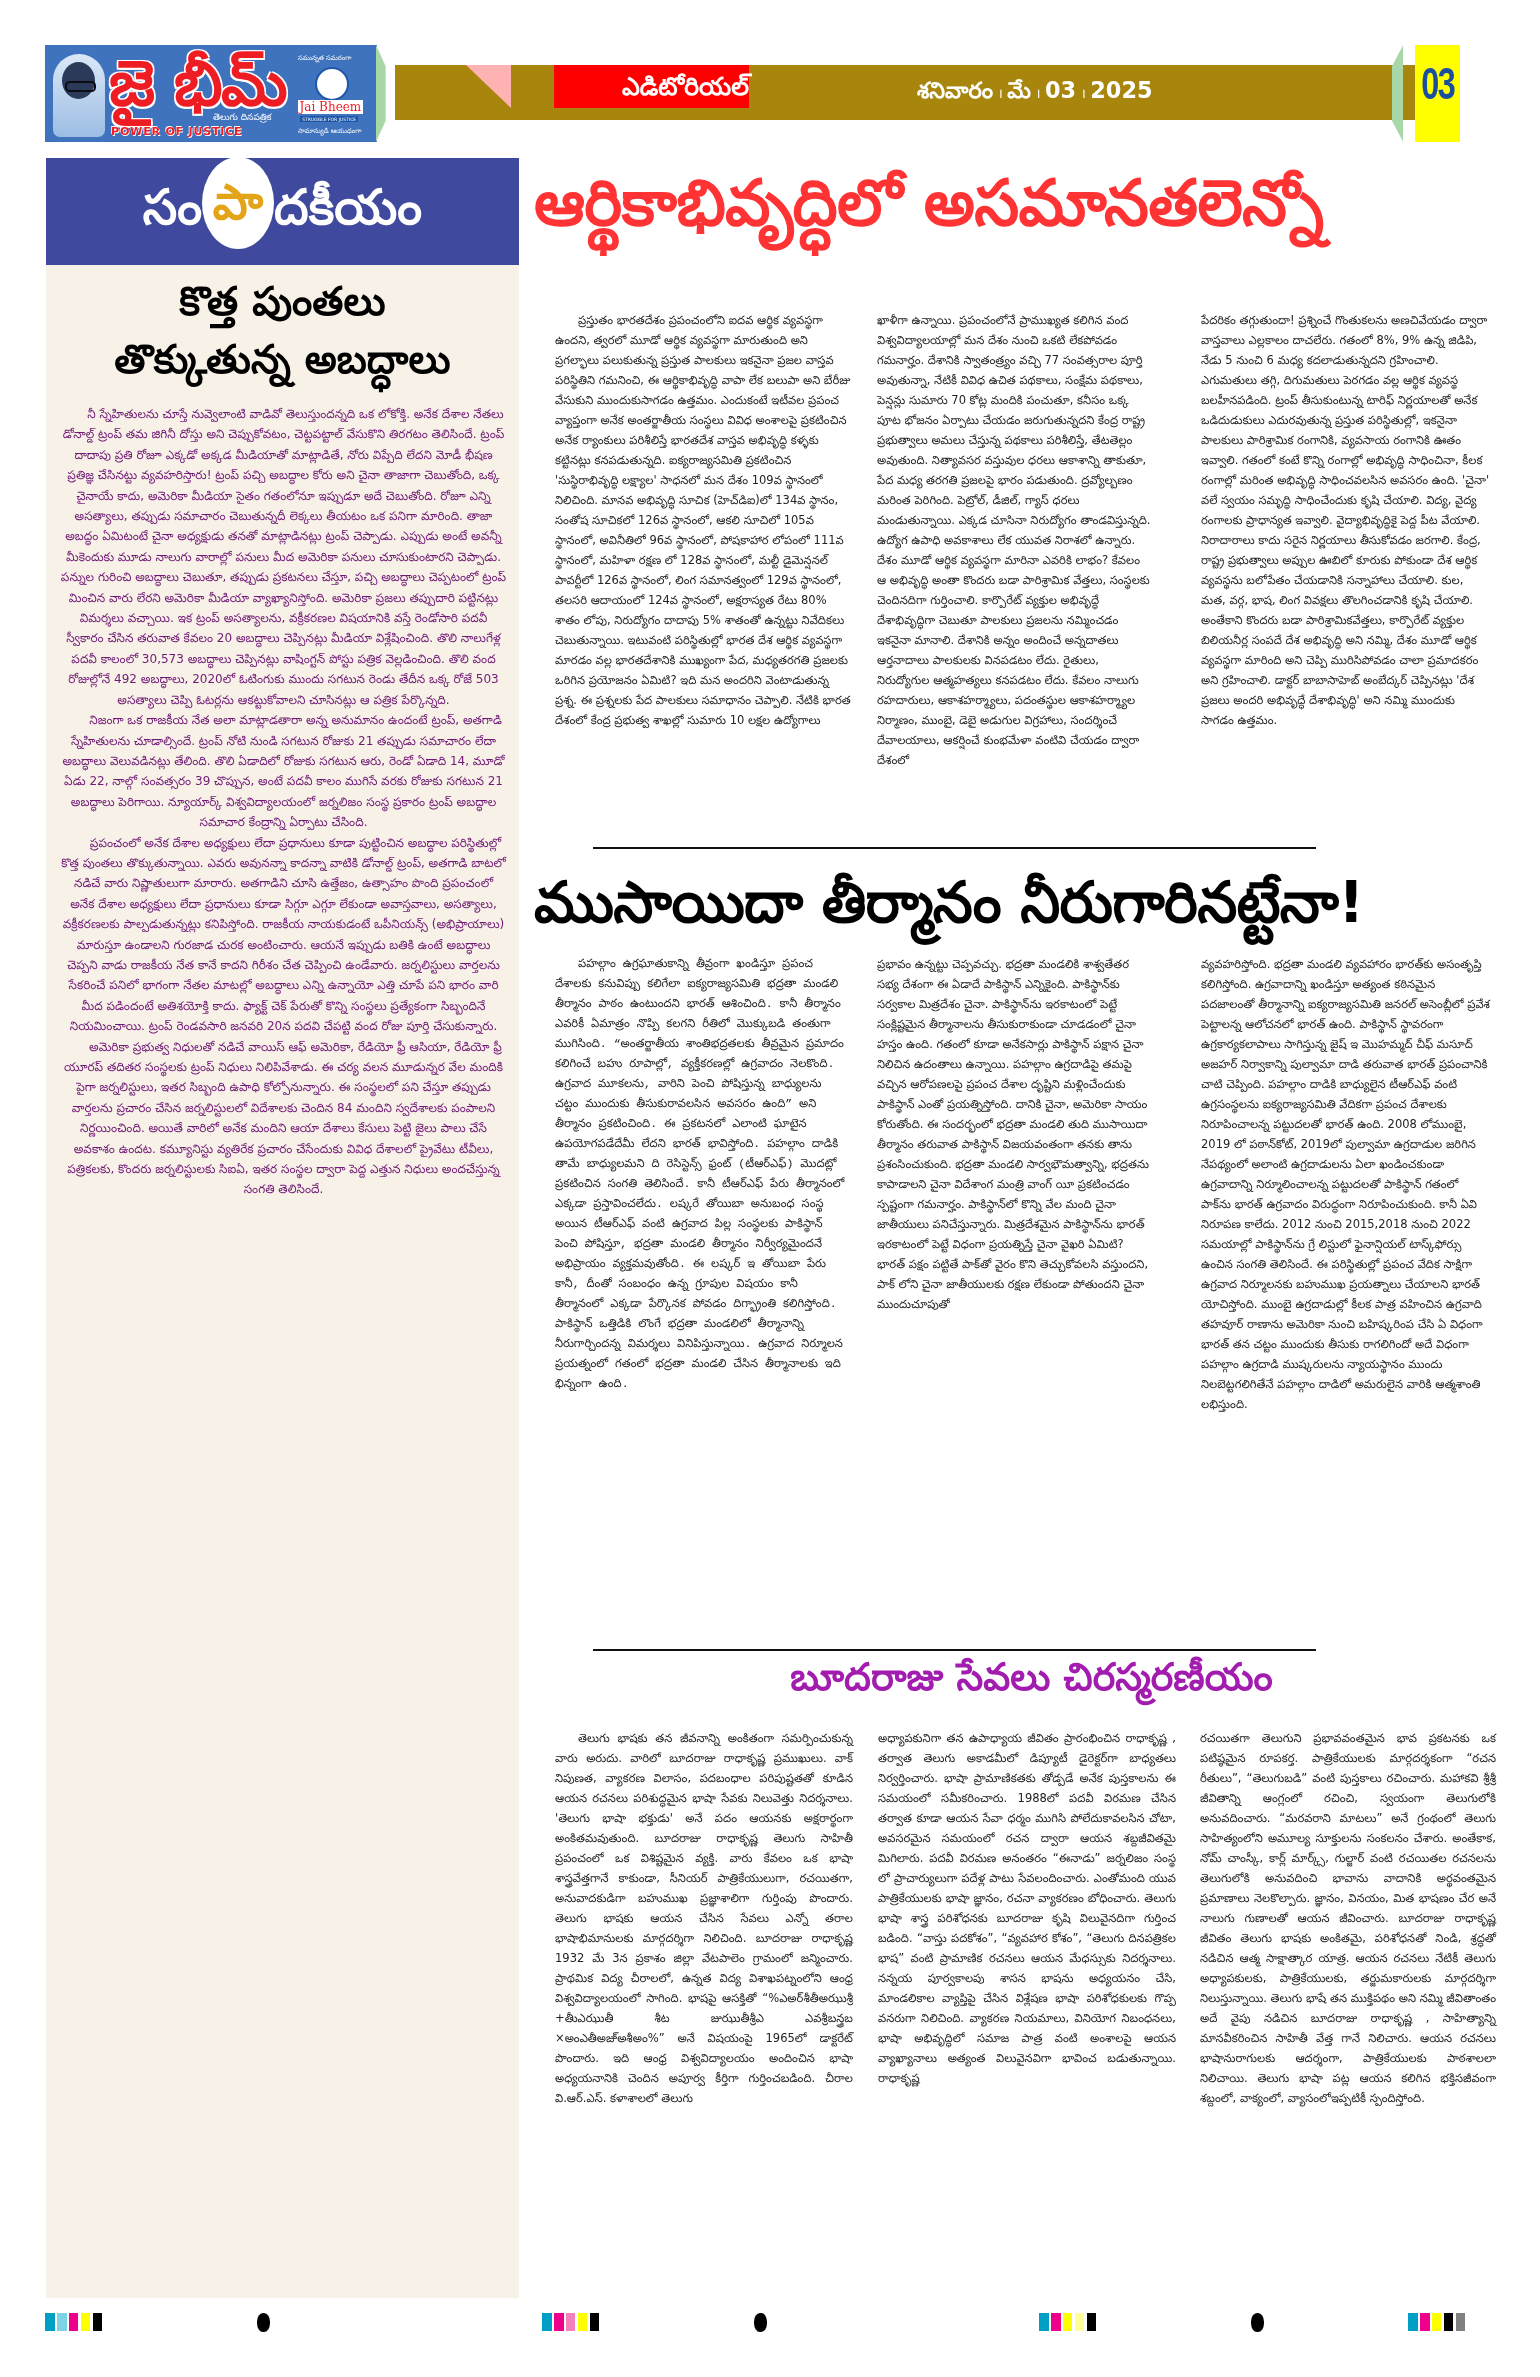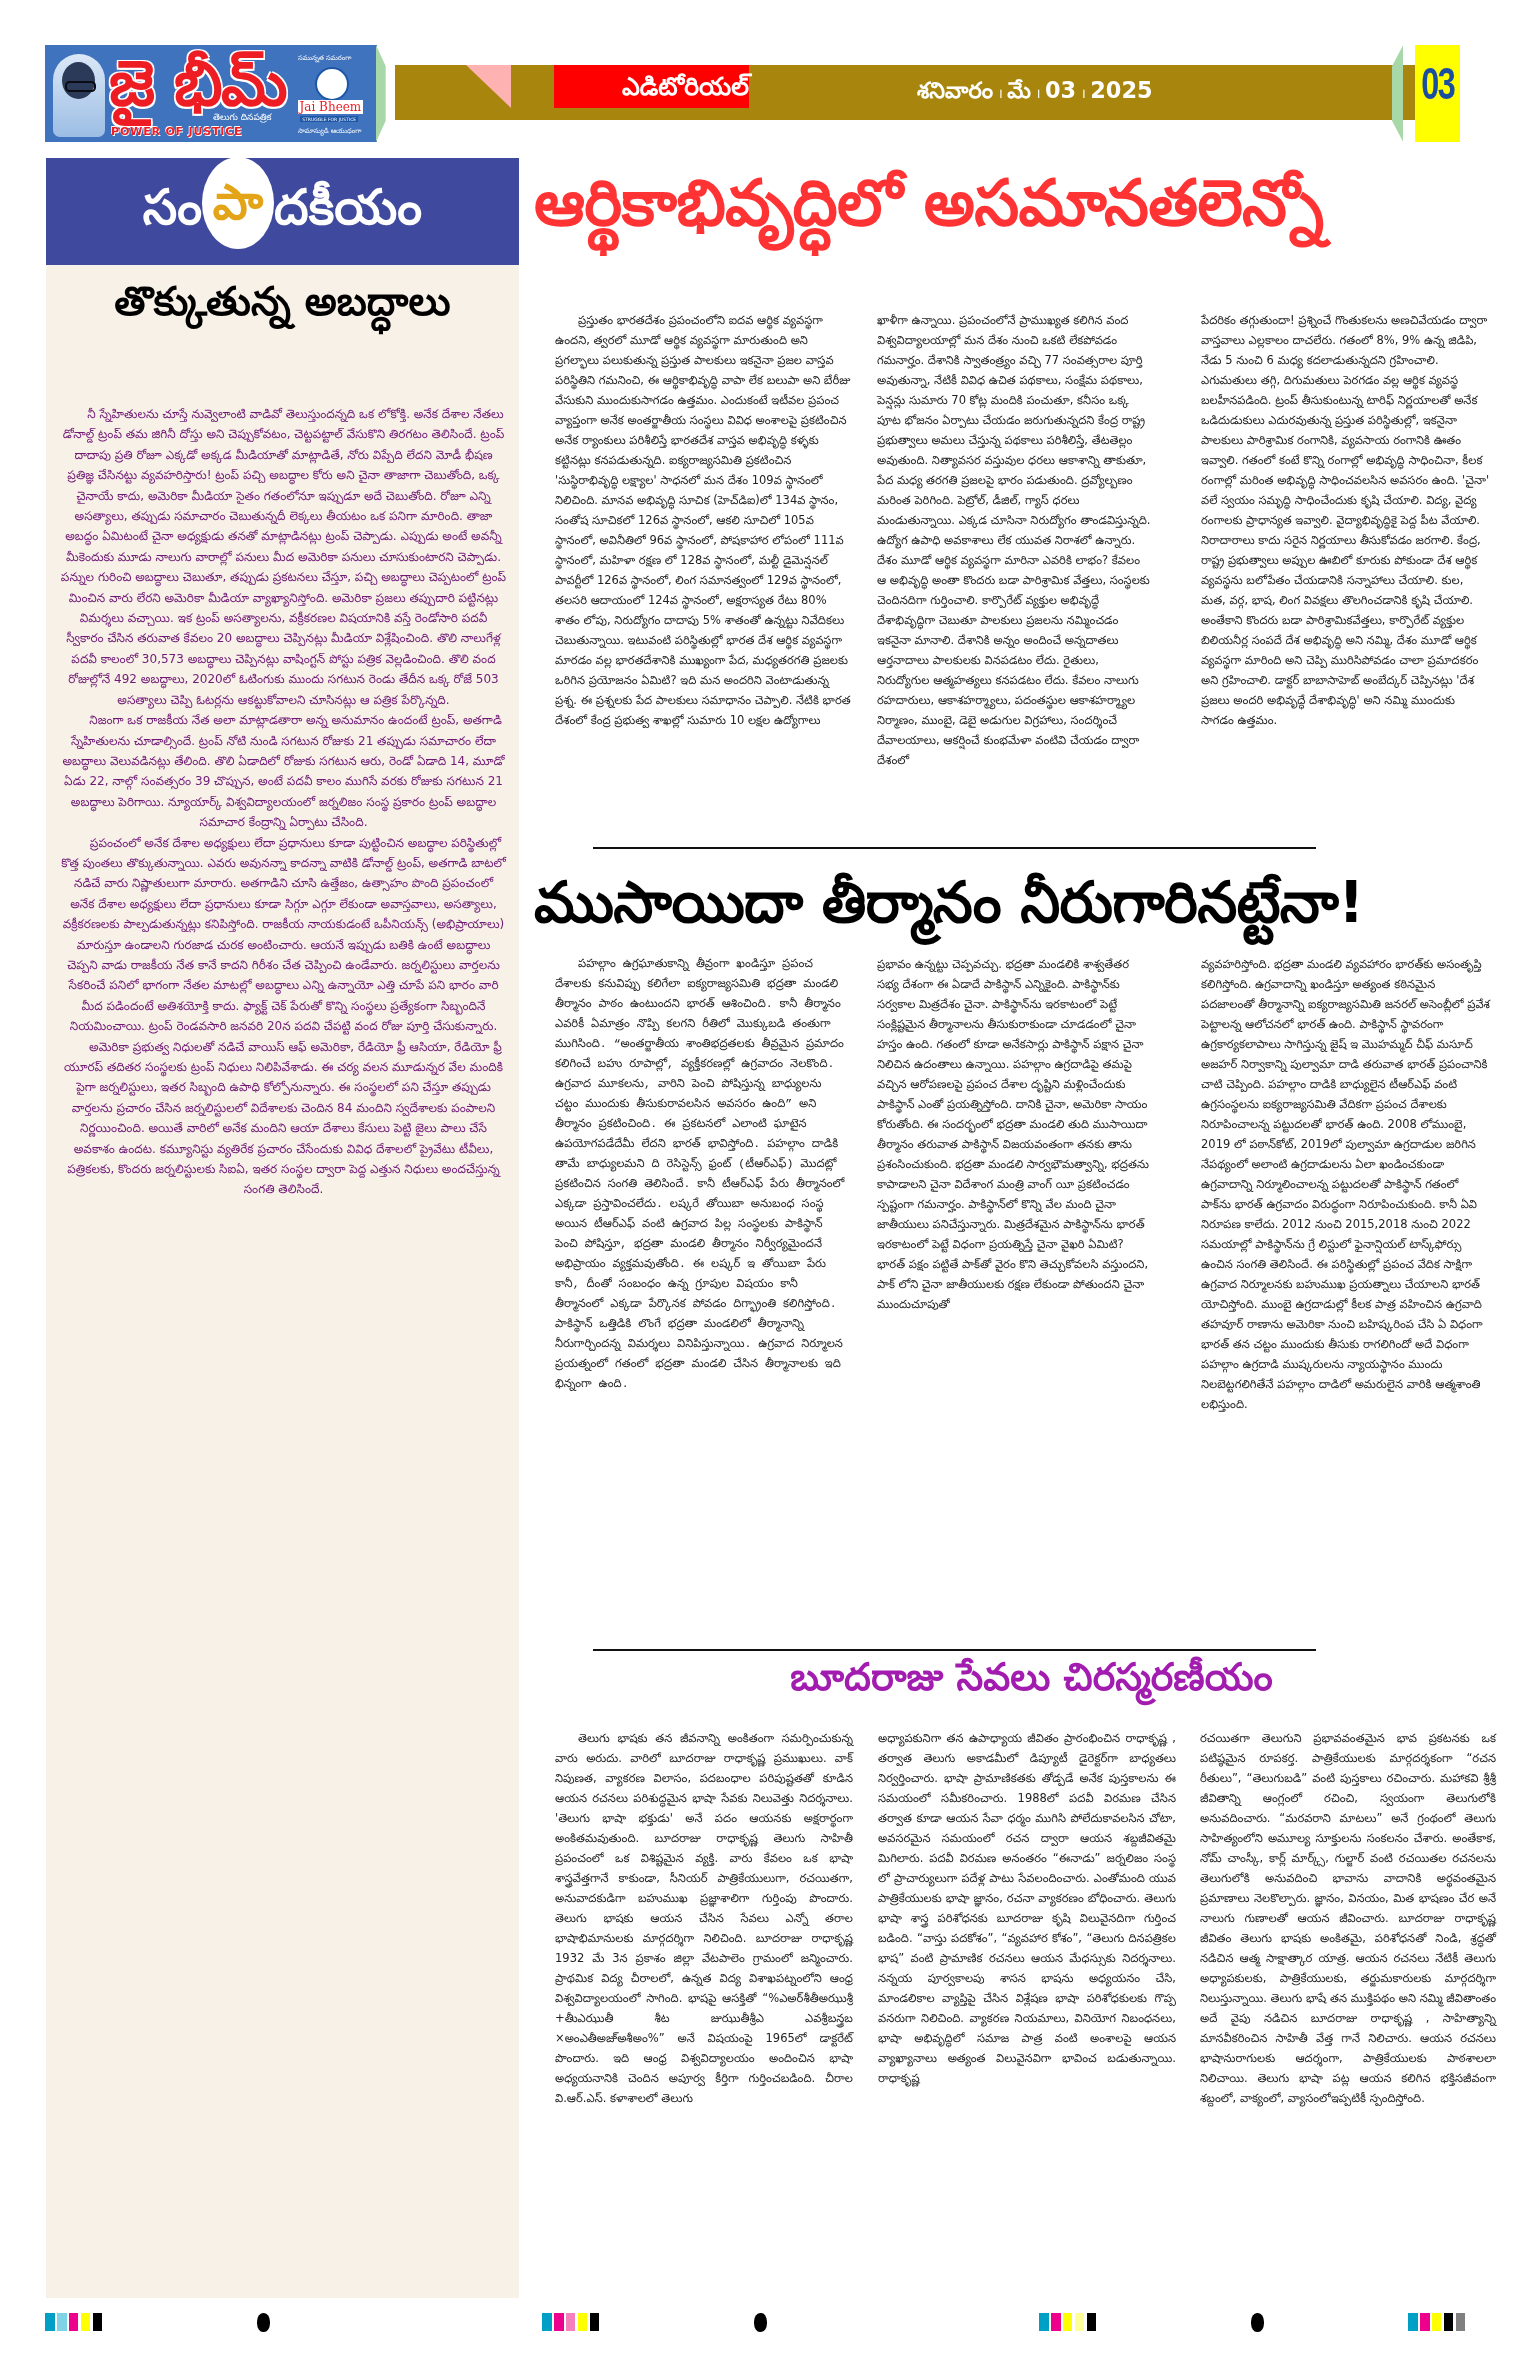--- a/index.html
+++ b/index.html
@@ -93,20 +93,21 @@
 <div class="page-flap"></div>
 <div class="page-box"></div>
 <div class="page-num">03</div>
 
 <div class="ed-banner"></div>
 <div class="ed-title">
   <span>సం</span><span class="hl">పా</span><span>దకీయం</span>
 </div>
 <div class="ed-box"></div>
 <div class="ed-headline">
+  <div>కొత్త పుంతలు</div>
   <div>తొక్కుతున్న అబద్ధాలు</div>
 </div>
 <div class="ed-body">
   <p>నీ స్నేహితులను చూస్తే నువ్వెలాంటి వాడివో తెలుస్తుందన్నది ఒక లోకోక్తి. అనేక దేశాల నేతలు డోనాల్డ్ ట్రంప్ తమ జిగినీ దోస్తు అని చెప్పుకోవటం, చెట్టపట్టాల్ వేసుకొని తిరగటం తెలిసిందే. ట్రంప్ దాదాపు ప్రతి రోజూ ఎక్కడో అక్కడ మీడియాతో మాట్లాడితే, నోరు విప్పేది లేదని మోడీ భీషణ ప్రతిజ్ఞ చేసినట్టు వ్యవహరిస్తారు! ట్రంప్ పచ్చి అబద్ధాల కోరు అని చైనా తాజాగా చెబుతోంది, ఒక్క చైనాయే కాదు, అమెరికా మీడియా సైతం గతంలోనూ ఇప్పుడూ అదే చెబుతోంది. రోజూ ఎన్ని అసత్యాలు, తప్పుడు సమాచారం చెబుతున్నదీ లెక్కలు తీయటం ఒక పనిగా మారింది. తాజా అబద్ధం ఏమిటంటే చైనా అధ్యక్షుడు తనతో మాట్లాడినట్లు ట్రంప్ చెప్పాడు. ఎప్పుడు అంటే అవన్నీ మీకెందుకు మూడు నాలుగు వారాల్లో పనులు మీద అమెరికా పనులు చూసుకుంటారని చెప్పాడు. పన్నుల గురించి అబద్ధాలు చెబుతూ, తప్పుడు ప్రకటనలు చేస్తూ, పచ్చి అబద్ధాలు చెప్పటంలో ట్రంప్ మించిన వారు లేరని అమెరికా మీడియా వ్యాఖ్యానిస్తోంది. అమెరికా ప్రజలు తప్పుదారి పట్టినట్లు విమర్శలు వచ్చాయి. ఇక ట్రంప్ అసత్యాలను, వక్రీకరణల విషయానికి వస్తే రెండోసారి పదవీ స్వీకారం చేసిన తరువాత కేవలం 20 అబద్ధాలు చెప్పినట్లు మీడియా విశ్లేషించింది. తొలి నాలుగేళ్ల పదవీ కాలంలో 30,573 అబద్ధాలు చెప్పినట్లు వాషింగ్టన్ పోస్టు పత్రిక వెల్లడించింది. తొలి వంద రోజుల్లోనే 492 అబద్ధాలు, 2020లో ఓటింగుకు ముందు సగటున రెండు తేదీన ఒక్క రోజే 503 అసత్యాలు చెప్పి ఓటర్లను ఆకట్టుకోవాలని చూసినట్లు ఆ పత్రిక పేర్కొన్నది.</p>
   <p>నిజంగా ఒక రాజకీయ నేత అలా మాట్లాడతారా అన్న అనుమానం ఉందంటే ట్రంప్, అతగాడి స్నేహితులను చూడాల్సిందే. ట్రంప్ నోటి నుండి సగటున రోజుకు 21 తప్పుడు సమాచారం లేదా అబద్ధాలు వెలువడినట్లు తేలింది. తొలి ఏడాదిలో రోజుకు సగటున ఆరు, రెండో ఏడాది 14, మూడో ఏడు 22, నాల్గో సంవత్సరం 39 చొప్పున, అంటే పదవీ కాలం ముగిసే వరకు రోజుకు సగటున 21 అబద్ధాలు పెరిగాయి. న్యూయార్క్ విశ్వవిద్యాలయంలో జర్నలిజం సంస్థ ప్రకారం ట్రంప్ అబద్ధాల సమాచార కేంద్రాన్ని ఏర్పాటు చేసింది.</p>
   <p>ప్రపంచంలో అనేక దేశాల అధ్యక్షులు లేదా ప్రధానులు కూడా పుట్టించిన అబద్ధాల పరిస్థితుల్లో కొత్త పుంతలు తొక్కుతున్నాయి. ఎవరు అవునన్నా కాదన్నా వాటికి డోనాల్డ్ ట్రంప్, అతగాడి బాటలో నడిచే వారు నిష్ణాతులుగా మారారు. అతగాడిని చూసి ఉత్తేజం, ఉత్సాహం పొంది ప్రపంచంలో అనేక దేశాల అధ్యక్షులు లేదా ప్రధానులు కూడా సిగ్గూ ఎగ్గూ లేకుండా అవాస్తవాలు, అసత్యాలు, వక్రీకరణలకు పాల్పడుతున్నట్లు కనిపిస్తోంది. రాజకీయ నాయకుడంటే ఒపీనియన్స్ (అభిప్రాయాలు) మారుస్తూ ఉండాలని గురజాడ చురక అంటించారు. ఆయనే ఇప్పుడు బతికి ఉంటే అబద్ధాలు చెప్పని వాడు రాజకీయ నేత కానే కాదని గిరీశం చేత చెప్పించి ఉండేవారు. జర్నలిస్టులు వార్తలను సేకరించే పనిలో భాగంగా నేతల మాటల్లో అబద్ధాలు ఎన్ని ఉన్నాయో ఎత్తి చూపే పని భారం వారి మీద పడిందంటే అతిశయోక్తి కాదు. ఫ్యాక్ట్ చెక్ పేరుతో కొన్ని సంస్థలు ప్రత్యేకంగా సిబ్బందినే నియమించాయి. ట్రంప్ రెండవసారి జనవరి 20న పదవి చేపట్టి వంద రోజు పూర్తి చేసుకున్నారు.</p>
   <p>అమెరికా ప్రభుత్వ నిధులతో నడిచే వాయిస్ ఆఫ్ అమెరికా, రేడియో ఫ్రీ ఆసియా, రేడియో ఫ్రీ యూరప్ తదితర సంస్థలకు ట్రంప్ నిధులు నిలిపివేశాడు. ఈ చర్య వలన మూడున్నర వేల మందికి పైగా జర్నలిస్టులు, ఇతర సిబ్బంది ఉపాధి కోల్పోనున్నారు. ఈ సంస్థలలో పని చేస్తూ తప్పుడు వార్తలను ప్రచారం చేసిన జర్నలిస్టులలో విదేశాలకు చెందిన 84 మందిని స్వదేశాలకు పంపాలని నిర్ణయించింది. అయితే వారిలో అనేక మందిని ఆయా దేశాలు కేసులు పెట్టి జైలు పాలు చేసే అవకాశం ఉందట. కమ్యూనిస్టు వ్యతిరేక ప్రచారం చేసేందుకు వివిధ దేశాలలో ప్రైవేటు టీవీలు, పత్రికలకు, కొందరు జర్నలిస్టులకు సిఐఏ, ఇతర సంస్థల ద్వారా పెద్ద ఎత్తున నిధులు అందచేస్తున్న సంగతి తెలిసిందే.</p>
 </div>
 
 <div class="a1-headline">ఆర్థికాభివృద్ధిలో అసమానతలెన్నో</div>

